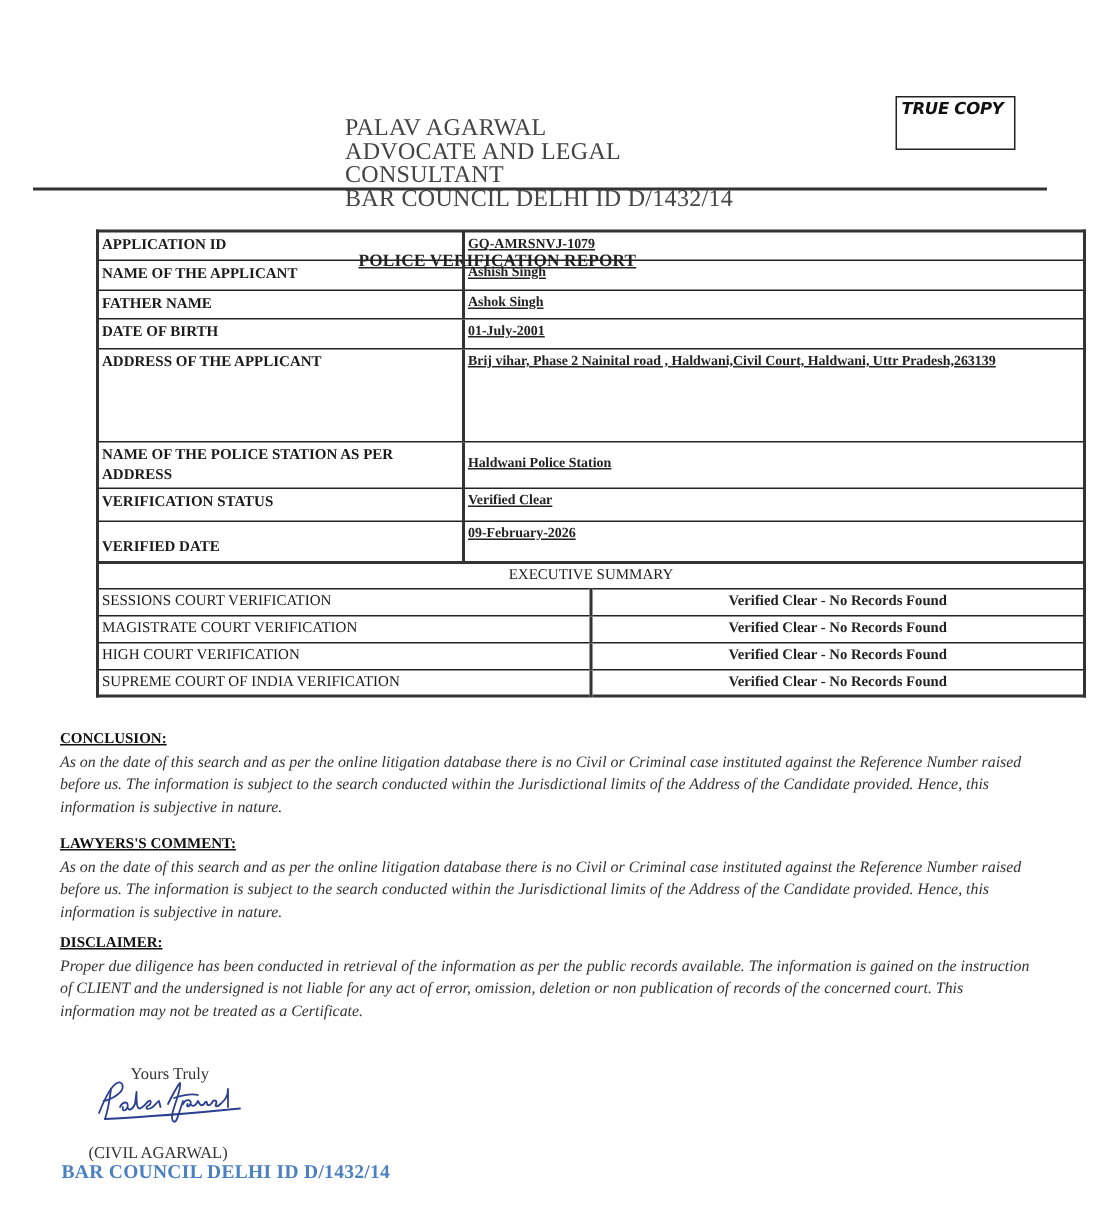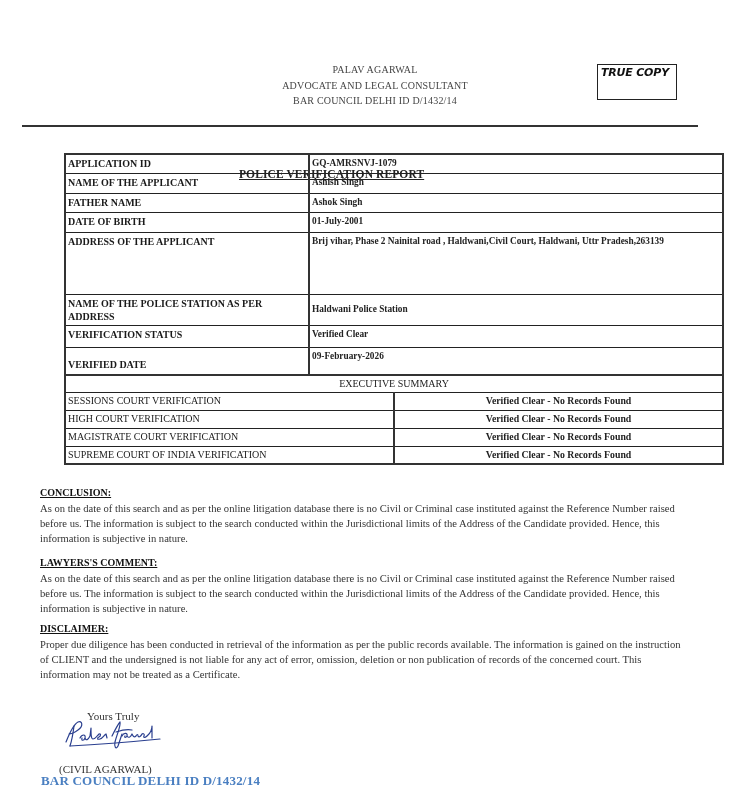--- a/index.html
+++ b/index.html
@@ -1,45 +1,45 @@
 <!DOCTYPE html>
 <html><head>
   <meta charset="utf-8">
   <style>
     * { box-sizing: border-box; margin: 0; padding: 0; }
     html, body { width: 730px; height: 810px; background: #ffffff; overflow: hidden; }
     body { position: relative; font-family: "Liberation Serif", "DejaVu Serif", serif; color: #1a1a1a; }
 
-    .letterhead { position: absolute; left: 230px; top: 62px; width: 290px; text-align: center; color: #444; font-size: 10px; line-height: 15.5px; letter-spacing: 0.2px; }
+    .letterhead { position: absolute; left: 230px; top: 78px; width: 290px; color: #444; font-size: 16px; line-height: 15.5px; letter-spacing: 0.2px; }
     .true-copy { position: absolute; left: 597px; top: 64px; width: 80px; height: 36px; border: 1.5px solid #222; font-family: "DejaVu Sans", sans-serif; font-weight: bold; font-style: italic; font-size: 11px; line-height: 16px; padding-left: 3px; color: #111; letter-spacing: -0.2px; }
     .rule { position: absolute; left: 22px; top: 125px; width: 676px; height: 2px; background: #333; }
     .report-title { position: absolute; left: 239px; top: 132px; font-weight: bold; font-size: 11.5px; text-decoration: underline; color: #222; letter-spacing: 0.1px; margin-top: 36px; }
 
     table { border-collapse: collapse; position: absolute; table-layout: fixed; margin-left: 26px; }
     td { border: 1px solid #222; font-size: 10px; vertical-align: top; padding: 2px 2px; line-height: 13px; }
     .details { left: 38px; top: 153px; width: 660px; border: 2px solid #333; }
     .details td.k { font-weight: bold; width: 244px; color: #1a1a1a; border-right: 2px solid #333; }
-    .details td.v { font-weight: bold; font-size: 9.3px; color: #222; }
+    .details td.v { font-weight: bold; font-size: 9.3px; color: #222; text-decoration: underline; }
     .details tr.r-std td { height: 19.5px; }
     .details tr.r-addr td { height: 62px; }
     .details tr.r-ps td { height: 30px; }
     .details tr.r-ps td.v { vertical-align: middle; }
     .details tr.r-vs td { height: 22px; }
     .details tr.r-vd td { height: 28px; }
     .details tr.r-vd td.k { vertical-align: bottom; padding-bottom: 3px; }
 
     .summary { left: 38px; top: 374px; width: 660px; border: 2px solid #333; }
     .summary td { height: 17.8px; padding: 1px 2px; }
     .summary td.head { text-align: center; font-size: 10px; color: #222; }
     .summary td.k { width: 244px; font-size: 10px; color: #1a1a1a; border-right: 2px solid #333; }
     .summary td.v { text-align: center; font-size: 9.8px; font-weight: bold; color: #222; }
 
     .section { position: absolute; left: 40px; width: 650px; font-size: 10.6px; line-height: 15px; color: #333; }
     .section .h { font-weight: bold; text-decoration: underline; font-size: 10px; color: #111; }
-    .section p { margin-top: 1px; }
+    .section p { margin-top: 1px; font-style: italic; }
     .sec-conclusion { top: 485px; }
     .sec-comment { top: 555px; }
     .sec-disclaimer { top: 621px; }
 
     .yours { position: absolute; left: 87px; top: 710px; font-size: 11px; color: #333; }
     .signature { position: absolute; left: 60px; top: 712px; width: 110px; height: 48px; }
     .signer { position: absolute; left: 59px; top: 763px; font-size: 11px; color: #333; }
     .bar-id { position: absolute; left: 41px; top: 773px; font-size: 13px; font-weight: bold; color: #4a7fc1; letter-spacing: 0.2px; }
   </style>
 </head>
@@ -94,25 +94,25 @@
 <table class="summary">
   <tbody>
       <tr>
     <td class="head" colspan="2">EXECUTIVE SUMMARY</td>
   </tr>
   <tr>
     <td class="k">SESSIONS COURT VERIFICATION</td>
     <td class="v">Verified Clear - No Records Found</td>
   </tr>
   <tr>
-    <td class="k">HIGH COURT VERIFICATION</td>
+    <td class="k">MAGISTRATE COURT VERIFICATION</td>
     <td class="v">Verified Clear - No Records Found</td>
   </tr>
   <tr>
-    <td class="k">MAGISTRATE COURT VERIFICATION</td>
+    <td class="k">HIGH COURT VERIFICATION</td>
     <td class="v">Verified Clear - No Records Found</td>
   </tr>
   <tr>
     <td class="k">SUPREME COURT OF INDIA VERIFICATION</td>
     <td class="v">Verified Clear - No Records Found</td>
   </tr>
 </tbody>
   </table>
 
 <div class="section sec-conclusion">

